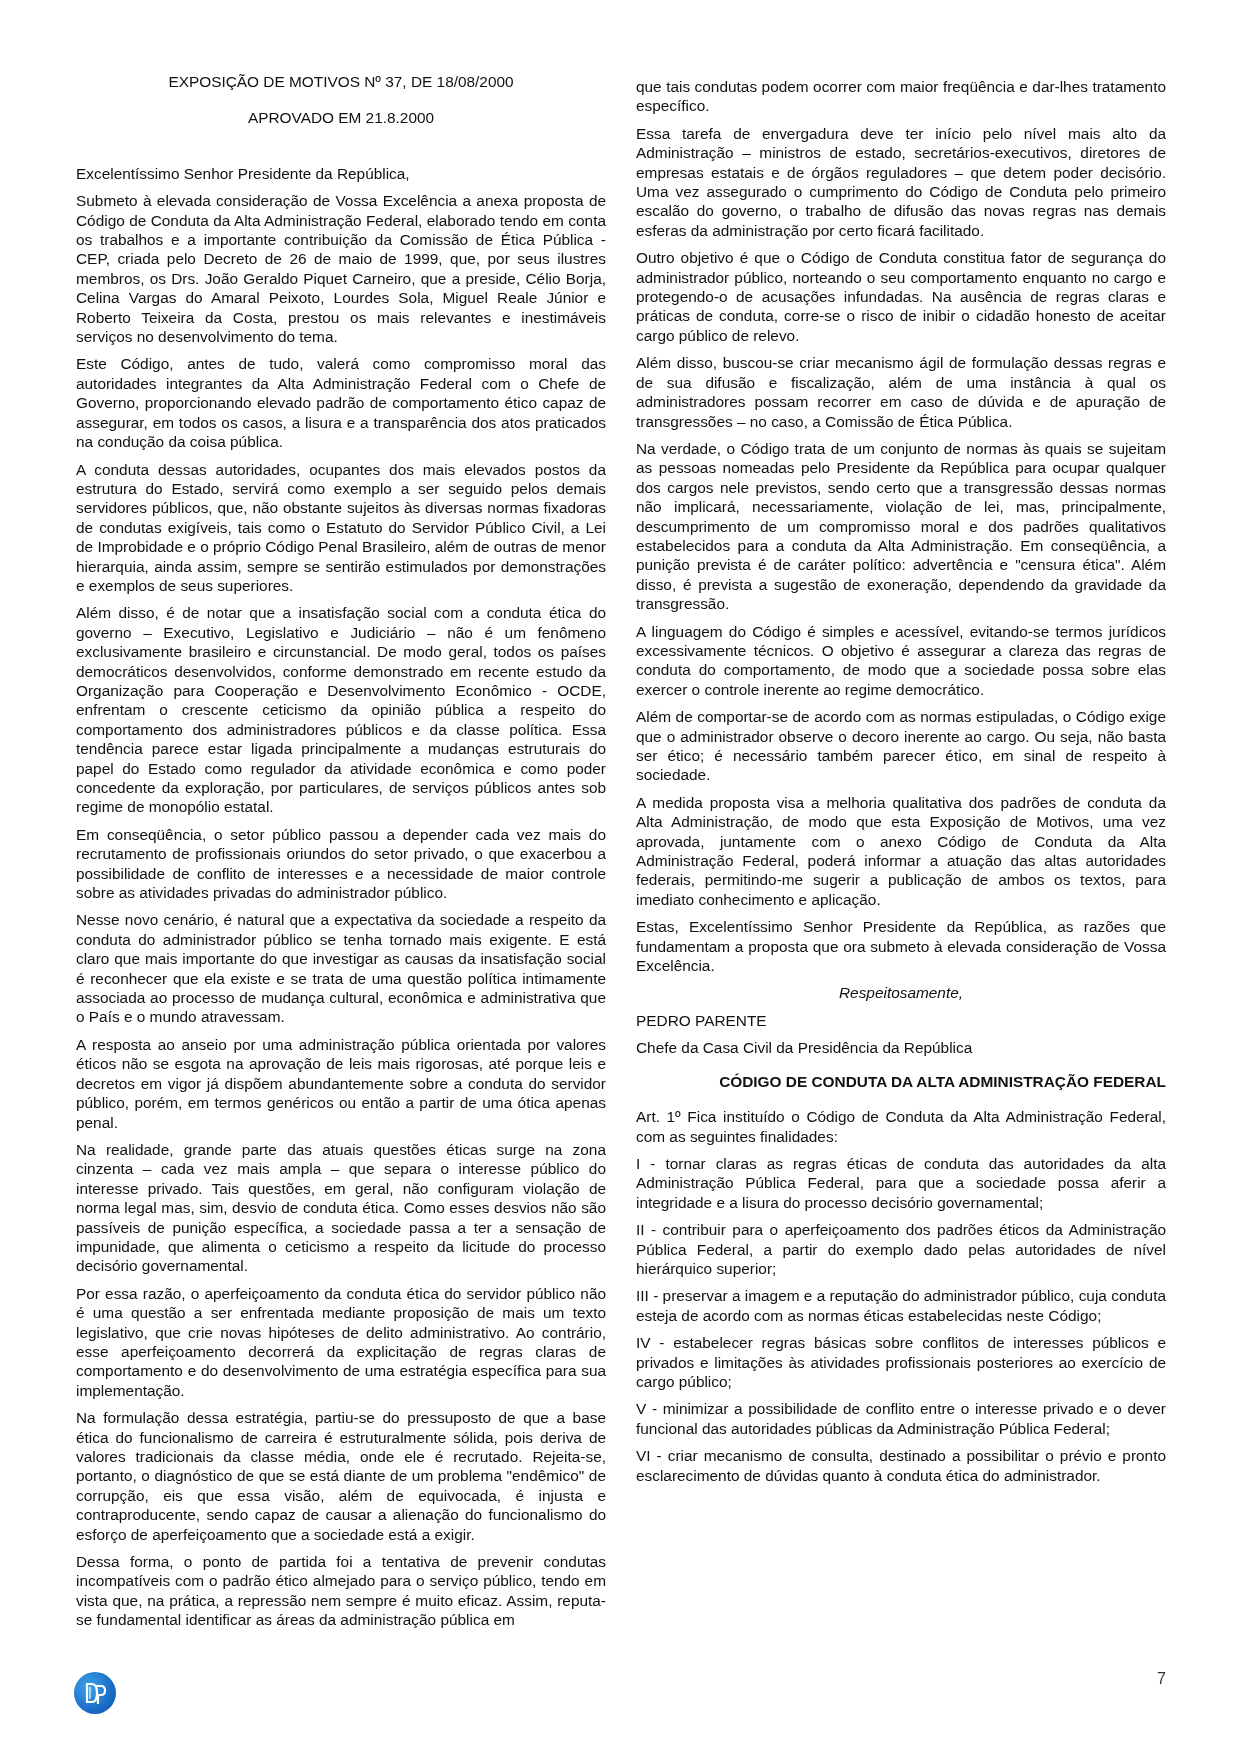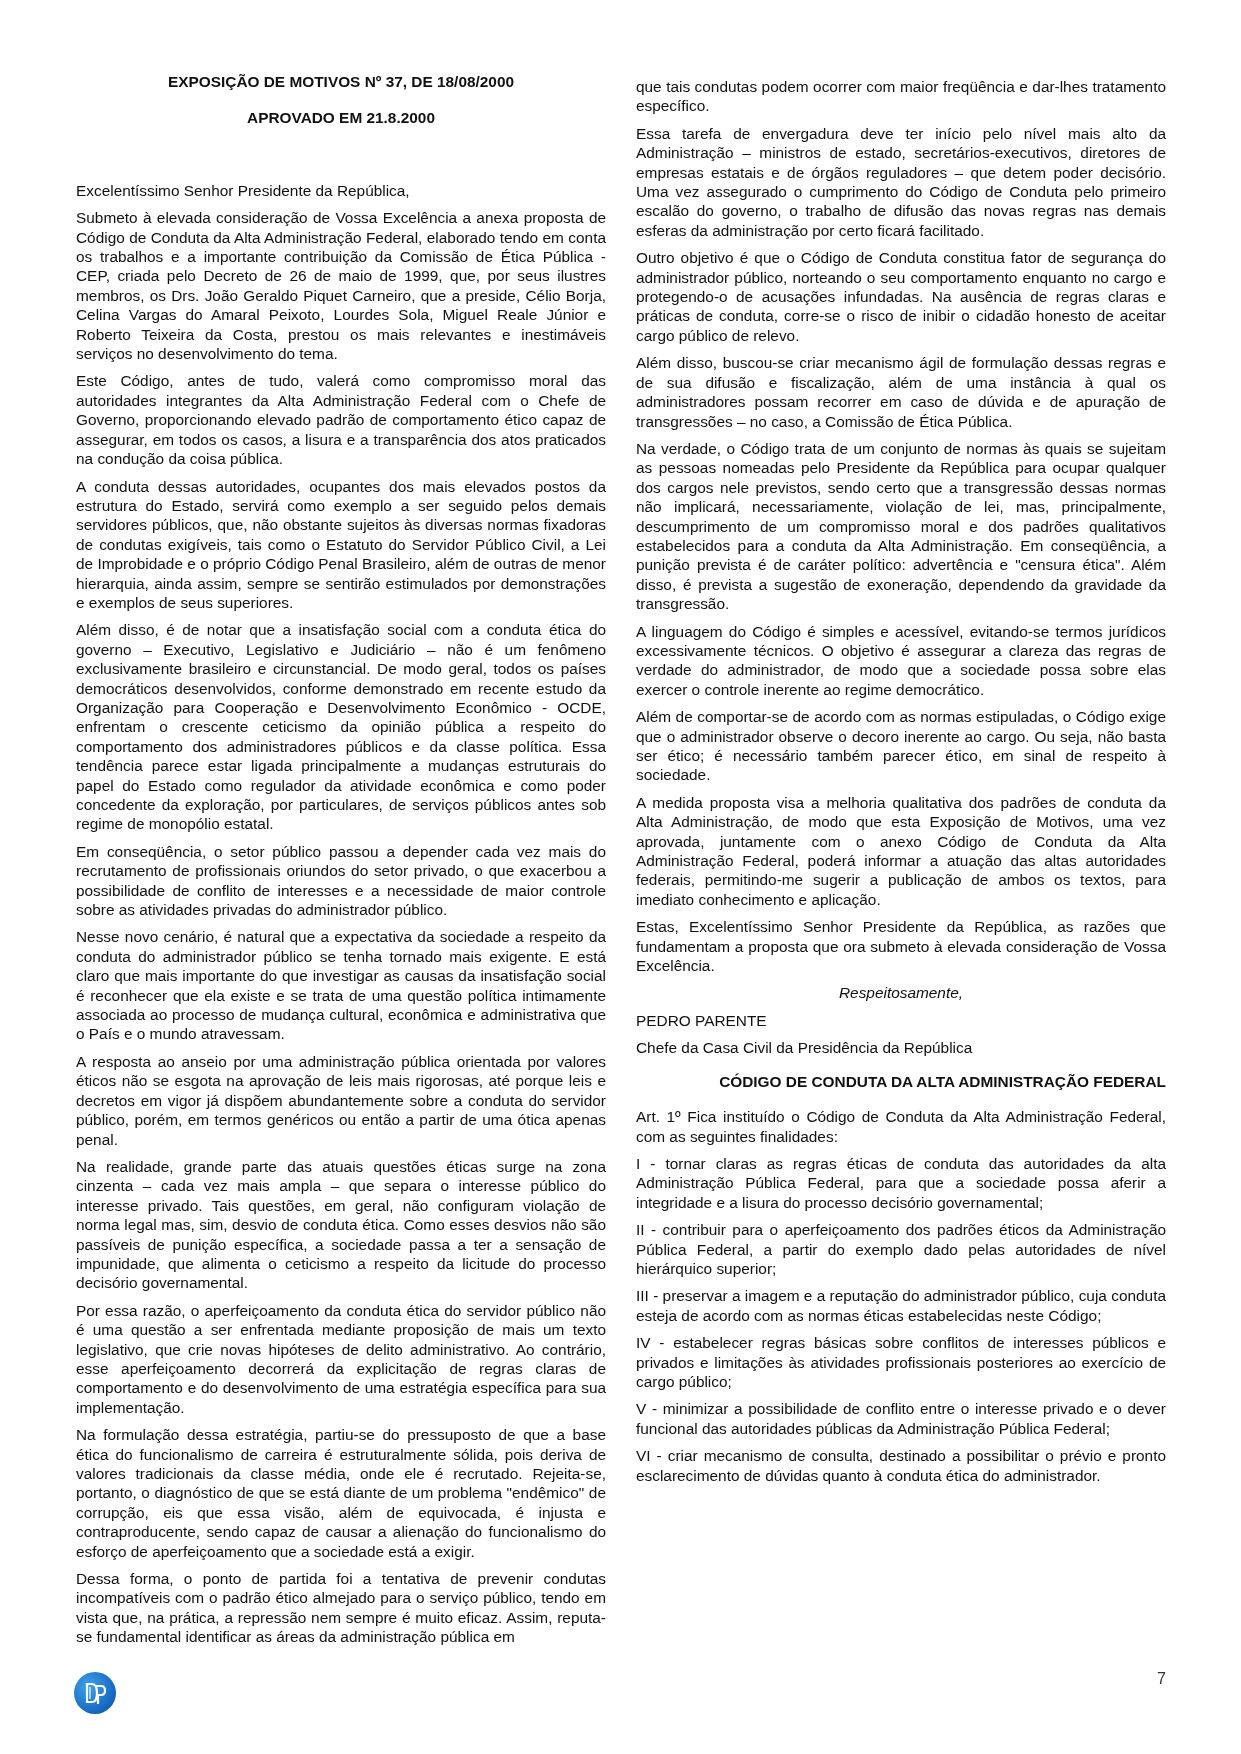--- a/index.html
+++ b/index.html
@@ -7,24 +7,24 @@
       width: 1241px; height: 1754px; position: relative; overflow: hidden;
       font-family: "Liberation Sans", sans-serif; color: #111111;
     }
     .col {
       position: absolute; top: 72px; width: 530px;
       font-size: 15.4px; line-height: 19.4px; text-align: justify;
     }
     .col-left { left: 76px; }
     .col-right { left: 636px; top: 77px; }
     .title {
-      font-weight: bold; text-align: center; font-size: 15.4px;
+      font-weight: normal; text-align: center; font-size: 15.4px;
       margin: 0 0 17px 0;
     }
-    .title.second { margin-bottom: 53px; }
+    .title.second { margin-bottom: 36px; }
     p { margin: 0 0 8px 0; }
     .salutation { margin-bottom: 8px; }
     .center { text-align: center; font-style: italic; }
     .italic { }
     .section-title {
       font-weight: bold; text-align: right; margin: 14px 0 16px 0;
     }
     .logo {
       position: absolute; left: 74px; top: 1672px; width: 42px; height: 42px;
       border-radius: 50%;
@@ -55,21 +55,21 @@
   <p>Na formulação dessa estratégia, partiu-se do pressuposto de que a base ética do funcionalismo de carreira é estruturalmente sólida, pois deriva de valores tradicionais da classe média, onde ele é recrutado. Rejeita-se, portanto, o diagnóstico de que se está diante de um problema "endêmico" de corrupção, eis que essa visão, além de equivocada, é injusta e contraproducente, sendo capaz de causar a alienação do funcionalismo do esforço de aperfeiçoamento que a sociedade está a exigir.</p>
   <p>Dessa forma, o ponto de partida foi a tentativa de prevenir condutas incompatíveis com o padrão ético almejado para o serviço público, tendo em vista que, na prática, a repressão nem sempre é muito eficaz. Assim, reputa-se fundamental identificar as áreas da administração pública em</p>
 </div>
 
 <div class="col col-right">
   <p>que tais condutas podem ocorrer com maior freqüência e dar-lhes tratamento específico.</p>
   <p>Essa tarefa de envergadura deve ter início pelo nível mais alto da Administração – ministros de estado, secretários-executivos, diretores de empresas estatais e de órgãos reguladores – que detem poder decisório. Uma vez assegurado o cumprimento do Código de Conduta pelo primeiro escalão do governo, o trabalho de difusão das novas regras nas demais esferas da administração por certo ficará facilitado.</p>
   <p>Outro objetivo é que o Código de Conduta constitua fator de segurança do administrador público, norteando o seu comportamento enquanto no cargo e protegendo-o de acusações infundadas. Na ausência de regras claras e práticas de conduta, corre-se o risco de inibir o cidadão honesto de aceitar cargo público de relevo.</p>
   <p>Além disso, buscou-se criar mecanismo ágil de formulação dessas regras e de sua difusão e fiscalização, além de uma instância à qual os administradores possam recorrer em caso de dúvida e de apuração de transgressões – no caso, a Comissão de Ética Pública.</p>
   <p>Na verdade, o Código trata de um conjunto de normas às quais se sujeitam as pessoas nomeadas pelo Presidente da República para ocupar qualquer dos cargos nele previstos, sendo certo que a transgressão dessas normas não implicará, necessariamente, violação de lei, mas, principalmente, descumprimento de um compromisso moral e dos padrões qualitativos estabelecidos para a conduta da Alta Administração. Em conseqüência, a punição prevista é de caráter político: advertência e "censura ética". Além disso, é prevista a sugestão de exoneração, dependendo da gravidade da transgressão.</p>
-  <p>A linguagem do Código é simples e acessível, evitando-se termos jurídicos excessivamente técnicos. O objetivo é assegurar a clareza das regras de verdade do administrador, de modo que a sociedade possa sobre elas exercer o controle inerente ao regime democrático.</p>
+  <p>A linguagem do Código é simples e acessível, evitando-se termos jurídicos excessivamente técnicos. O objetivo é assegurar a clareza das regras de conduta do comportamento, de modo que a sociedade possa sobre elas exercer o controle inerente ao regime democrático.</p>
   <p>Além de comportar-se de acordo com as normas estipuladas, o Código exige que o administrador observe o decoro inerente ao cargo. Ou seja, não basta ser ético; é necessário também parecer ético, em sinal de respeito à sociedade.</p>
   <p>A medida proposta visa a melhoria qualitativa dos padrões de conduta da Alta Administração, de modo que esta Exposição de Motivos, uma vez aprovada, juntamente com o anexo Código de Conduta da Alta Administração Federal, poderá informar a atuação das altas autoridades federais, permitindo-me sugerir a publicação de ambos os textos, para imediato conhecimento e aplicação.</p>
   <p>Estas, Excelentíssimo Senhor Presidente da República, as razões que fundamentam a proposta que ora submeto à elevada consideração de Vossa Excelência.</p>
   <p class="center">Respeitosamente,</p>
   <p>PEDRO PARENTE</p>
   <p class="italic">Chefe da Casa Civil da Presidência da República</p>
   <div class="section-title">CÓDIGO DE CONDUTA DA ALTA ADMINISTRAÇÃO FEDERAL</div>
   <p>Art. 1º Fica instituído o Código de Conduta da Alta Administração Federal, com as seguintes finalidades:</p>
   <p>I - tornar claras as regras éticas de conduta das autoridades da alta Administração Pública Federal, para que a sociedade possa aferir a integridade e a lisura do processo decisório governamental;</p>
   <p>II - contribuir para o aperfeiçoamento dos padrões éticos da Administração Pública Federal, a partir do exemplo dado pelas autoridades de nível hierárquico superior;</p>

